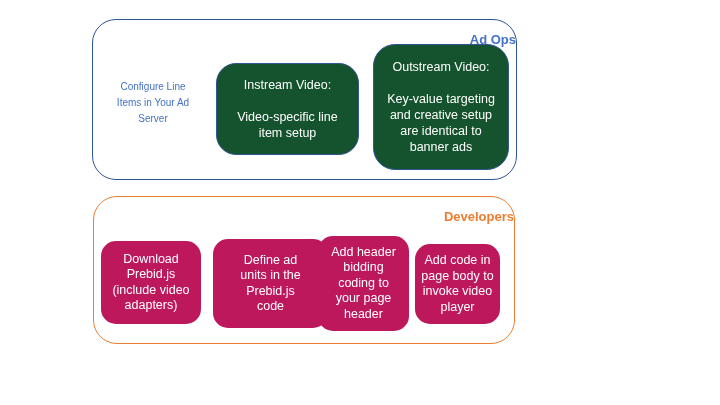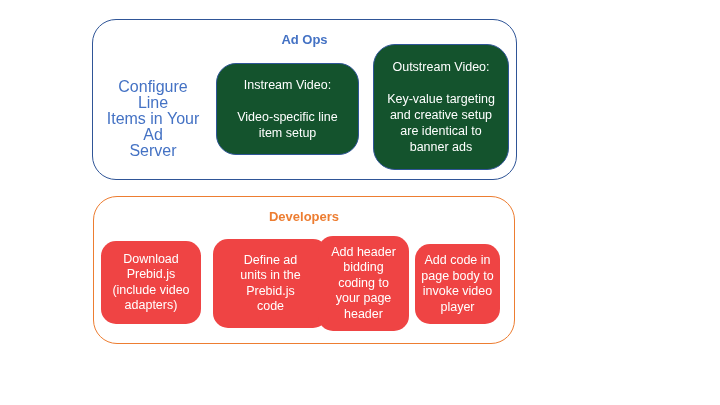--- a/index.html
+++ b/index.html
@@ -22,32 +22,32 @@
   }
   .group.devs {
     left: 93px; top: 196px; width: 422px; height: 148px;
     border: 1.5px solid #ED7D31;
     border-radius: 24px;
     padding-left: 32px;
   }
   .group-title {
     position: absolute;
     top: 12px; left: 0; right: 0;
-    text-align: center;
+    text-align: right;
     font-weight: bold;
     font-size: 13px;
     white-space: pre-line;
   }
   .adops .group-title { color: #4472C4; }
   .devs  .group-title { color: #ED7D31; }
   .side-note {
     position: absolute;
     left: 8px; top: 59px; width: 104px;
     color: #4472C4;
-    font-size: 16px;
+    font-size: 10px;
     line-height: 16px;
     text-align: center;
     white-space: pre-line;
   }
   .box {
     position: absolute;
     display: flex;
     align-items: center;
     justify-content: center;
     text-align: center;
@@ -62,21 +62,21 @@
   }
   .box.instream {
     left: 123px; top: 43px; width: 143px; height: 92px;
     border-radius: 20px;
   }
   .box.outstream {
     left: 280px; top: 24px; width: 136px; height: 126px;
     border-radius: 22px;
   }
   .orange-box {
-    background: #ef4444;
+    background: #be185d;
     font-size: 12.5px;
     line-height: 15.5px;
     border-radius: 15px;
   }
   .box.dev1 { left: 7px;   top: 44px; width: 100px; height: 83px; }
   .box.dev2 { left: 119px; top: 42px; width: 115px;  height: 89px; }
   .box.dev3 { left: 224px; top: 39px; width: 91px;  height: 95px; }
   .box.dev4 { left: 321px; top: 47px; width: 85px;  height: 80px; }
 </style>
 </head>

